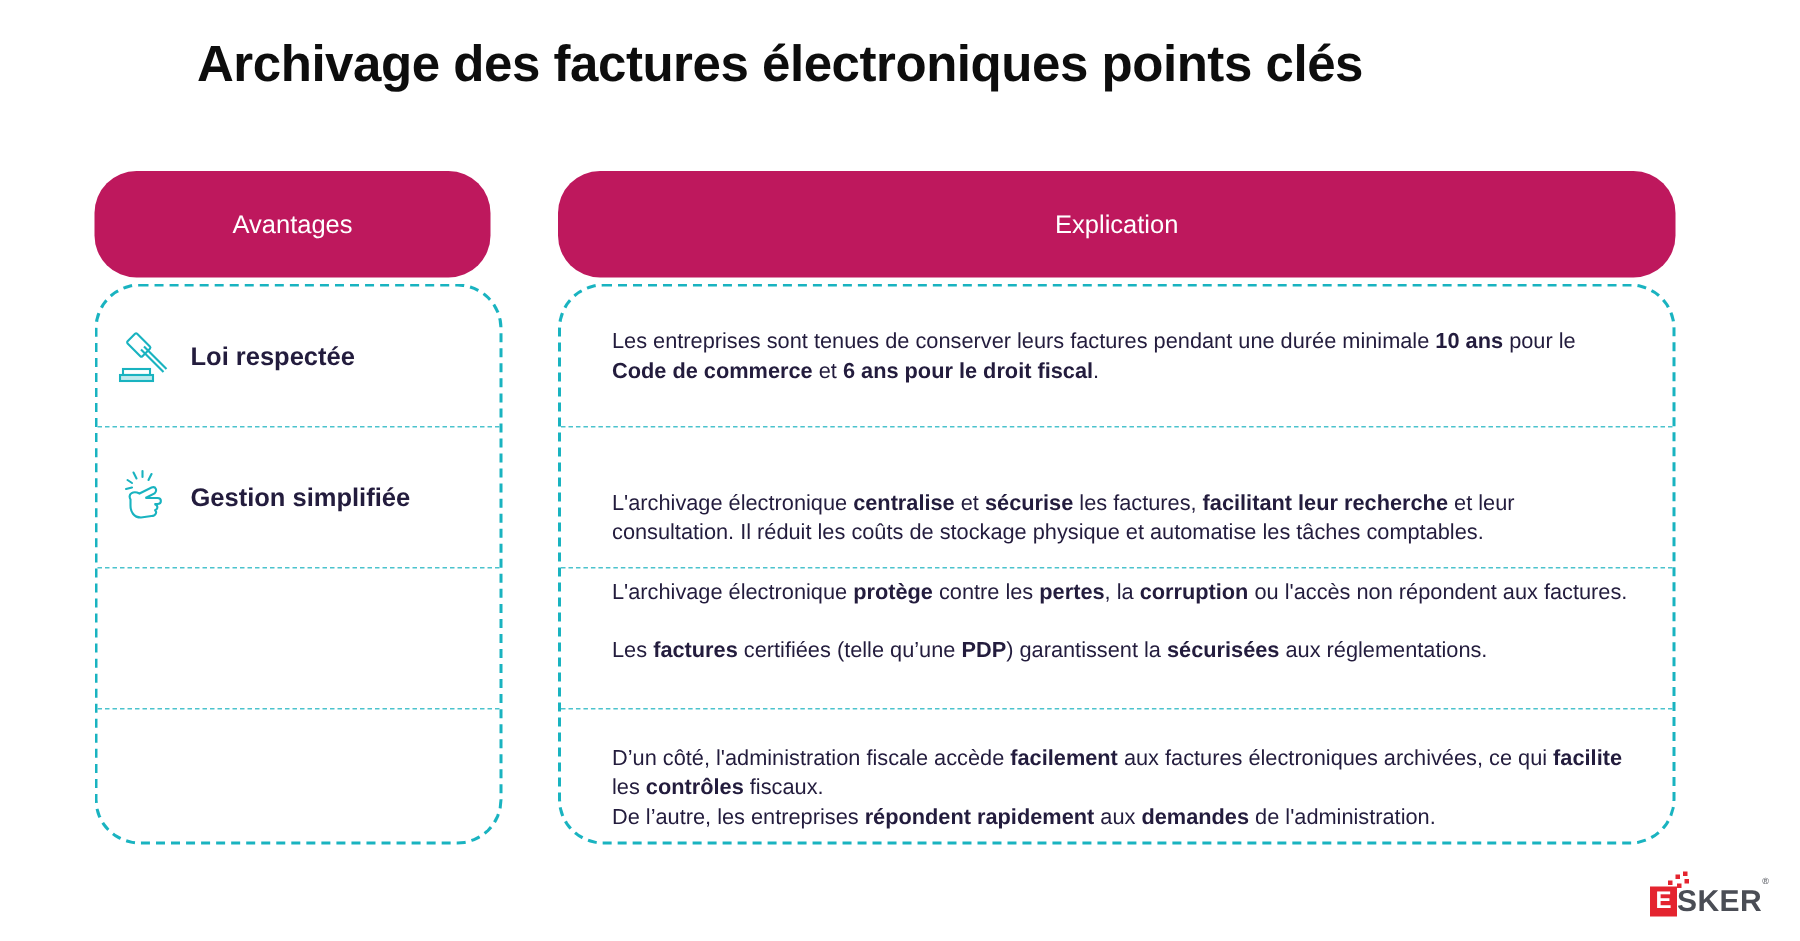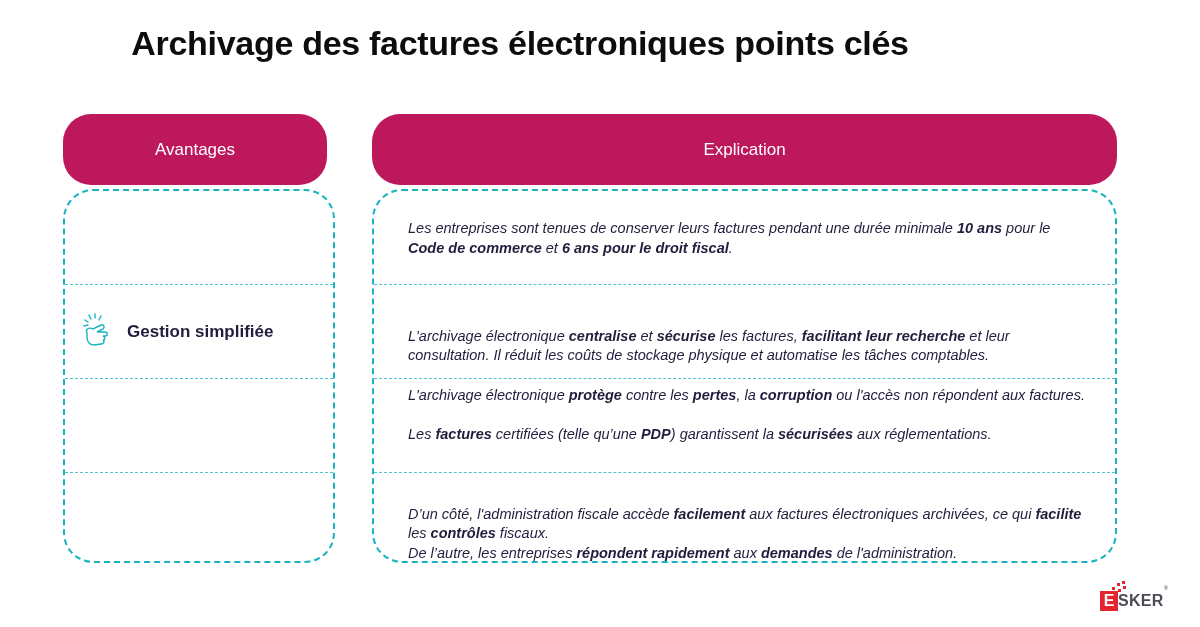--- a/index.html
+++ b/index.html
@@ -36,48 +36,60 @@
     border-top: 1.5px dashed #4cc3cd;
   }
 
   .adv-row { padding-left: 14px; }
   .adv-icon {
     width: 34px; height: 38px; margin-right: 14px; flex: 0 0 34px;
     display: flex; align-items: center; justify-content: center;
   }
   .adv-label { font-size: 17px; font-weight: 700; color: #231c3d; }
 
-  .exp-row { padding-left: 34px; padding-right: 30px; font-style: italic; }
+  .exp-row { padding-left: 34px; padding-right: 30px; }
   .exp-text { font-size: 14.5px; line-height: 19.5px; color: #231c3d; }
   .exp-text b { font-weight: 700; }
   .exp-text .para + .para { margin-top: 19px; }
   .exp-text .para.tight + .para.tight { margin-top: 0; }
 
   .logo {
     position: absolute; left: 1100px; top: 581px; width: 80px; height: 30px;
     display: flex; align-items: flex-end;
   }
   .logo-e {
     width: 18px; height: 20px; background: #e4242f; color: #fff;
     font-weight: 700; font-size: 16px; display: flex; align-items: center; justify-content: center;
     position: relative;
   }
   .logo-dots { position: absolute; left: 8px; top: -10px; width: 20px; height: 12px; }
   .logo-dots span { position: absolute; width: 3px; height: 3px; background: #e4242f; }
-  .logo-text { font-weight: 700; font-size: 16px; color: #4a4d55; letter-spacing: 0.3px; line-height: 20px; }
+  .logo-text { font-weight: 700; font-size: 20px; color: #4a4d55; letter-spacing: 0.3px; line-height: 20px; }
 </style>
 </head>
 <body>
 
 <h1 class="title">Archivage des factures électroniques points clés</h1>
 
 <div class="pill pill-left">Avantages</div>
 <div class="pill pill-right">Explication</div>
 
 <div class="box box-left">
+  <div class="row adv-row" style="top:0">
+    <span class="adv-icon">
+      <svg width="34" height="36" viewBox="0 0 34 36" fill="none" stroke="#19b3c0" stroke-width="1.4">
+        <rect x="9" y="3" width="9" height="14" rx="1" transform="rotate(-45 13.5 10)"></rect>
+        <line x1="15" y1="13" x2="30" y2="28"></line>
+        <line x1="17" y1="11" x2="32" y2="26"></line>
+        <rect x="3" y="26" width="18" height="4"></rect>
+        <rect x="1" y="30" width="22" height="4" fill="#bfe9ed"></rect>
+      </svg>
+    </span>
+    <span class="adv-label">Loi respectée</span>
+  </div>
   <div class="divider" style="top:93px"></div>
 
   <div class="row adv-row" style="top:94px">
     <span class="adv-icon">
       <svg width="30" height="38" viewBox="0 0 30 38" fill="none" stroke="#19b3c0" stroke-width="1.4" stroke-linecap="round">
         <line x1="8" y1="2" x2="10" y2="6"></line>
         <line x1="14" y1="1" x2="14" y2="5"></line>
         <line x1="20" y1="3" x2="18" y2="7"></line>
         <line x1="4" y1="7" x2="7" y2="9"></line>
         <line x1="3" y1="13" x2="7" y2="12"></line>
@@ -108,21 +120,21 @@
   <div class="divider" style="top:187px"></div>
 
   <div class="row exp-row" style="top:188px; align-items:flex-start; padding-top:7px">
     <div class="exp-text">
         <div class="para"><span>L'archivage électronique </span><b>protège</b><span> contre les </span><b>pertes</b><span>, la </span><b>corruption</b><span> ou l'accès non répondent aux factures.</span></div>
         <div class="para"><span>Les </span><b>factures</b><span> certifiées (telle qu’une </span><b>PDP</b><span>) garantissent la </span><b>sécurisées</b><span> aux réglementations.</span></div>
       </div>
   </div>
   <div class="divider" style="top:281px"></div>
 
-  <div class="row exp-row" style="top:282px; height:90px; align-items:flex-end; padding-top:16px">
+  <div class="row exp-row" style="top:282px; height:90px; align-items:center; padding-top:16px">
     <div class="exp-text tight">
         <div class="para tight"><span>D’un côté, l'administration fiscale accède </span><b>facilement</b><span> aux factures électroniques archivées, ce qui </span><b>facilite</b><span> les </span><b>contrôles</b><span> fiscaux.</span></div>
         <div class="para tight"><span>De l’autre, les entreprises </span><b>répondent rapidement</b><span> aux </span><b>demandes</b><span> de l'administration.</span></div>
       </div>
   </div>
 </div>
 
 <div class="logo">
   <div class="logo-e">
     <div class="logo-dots">

